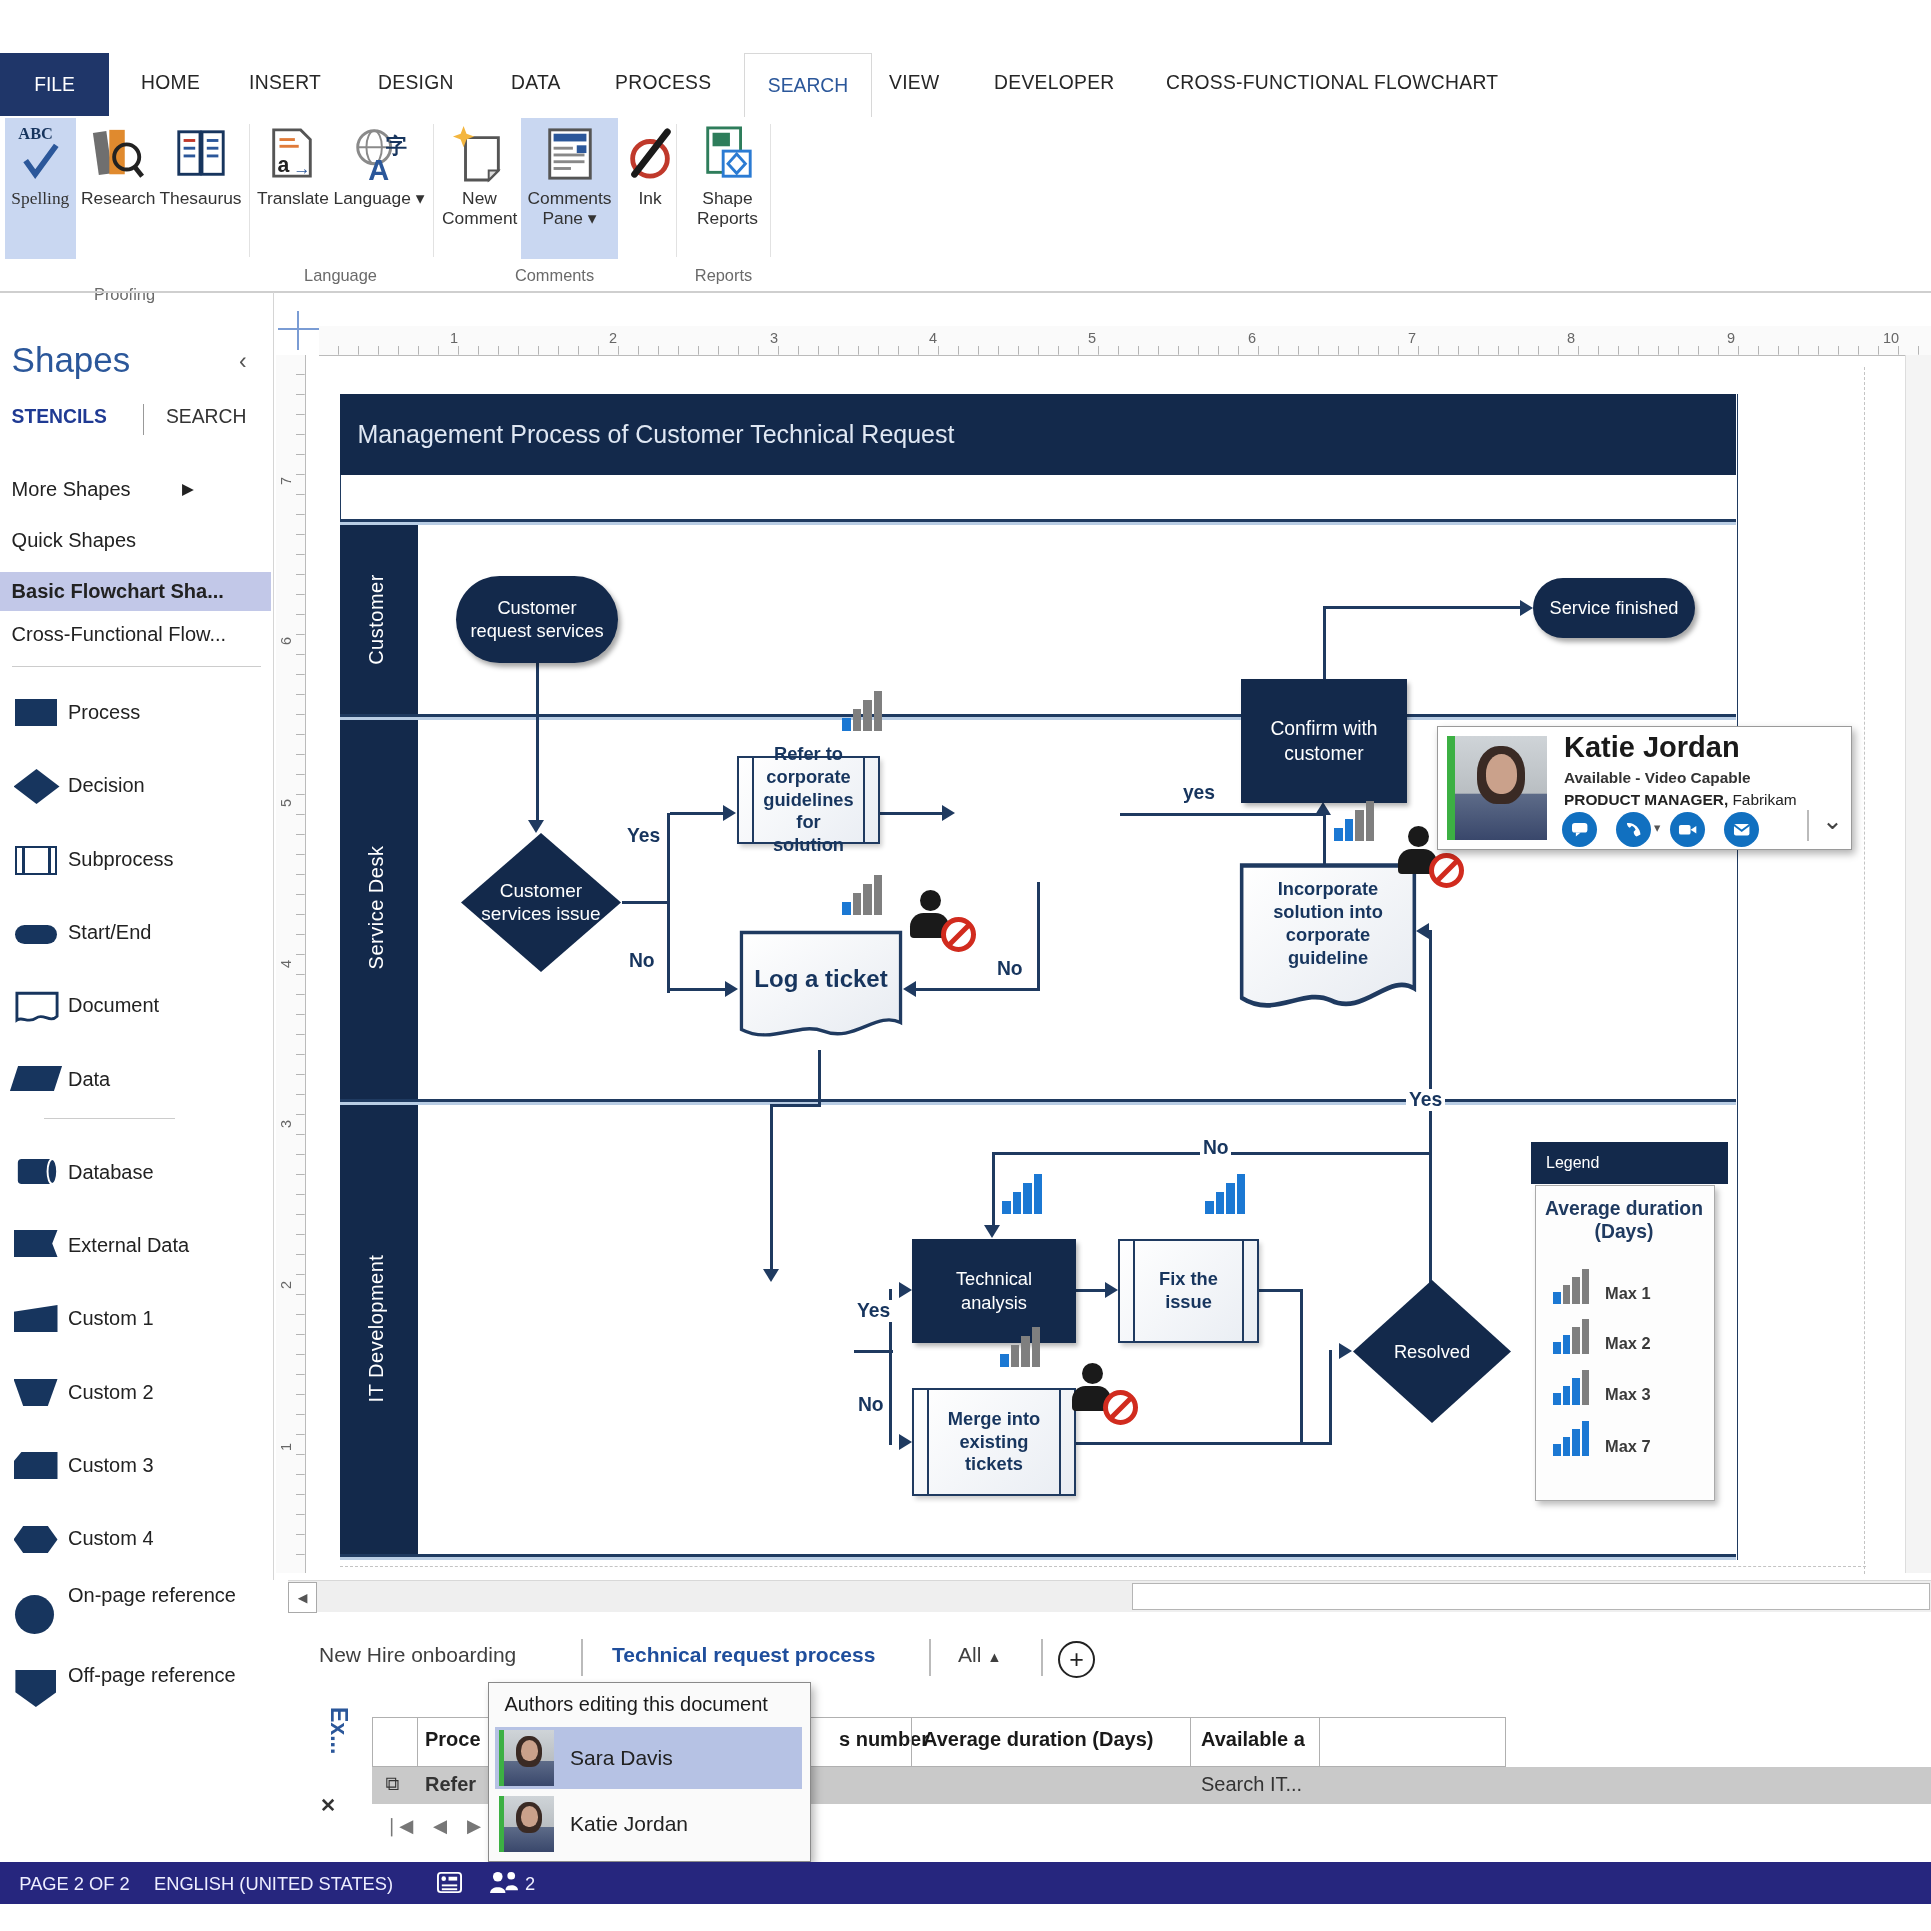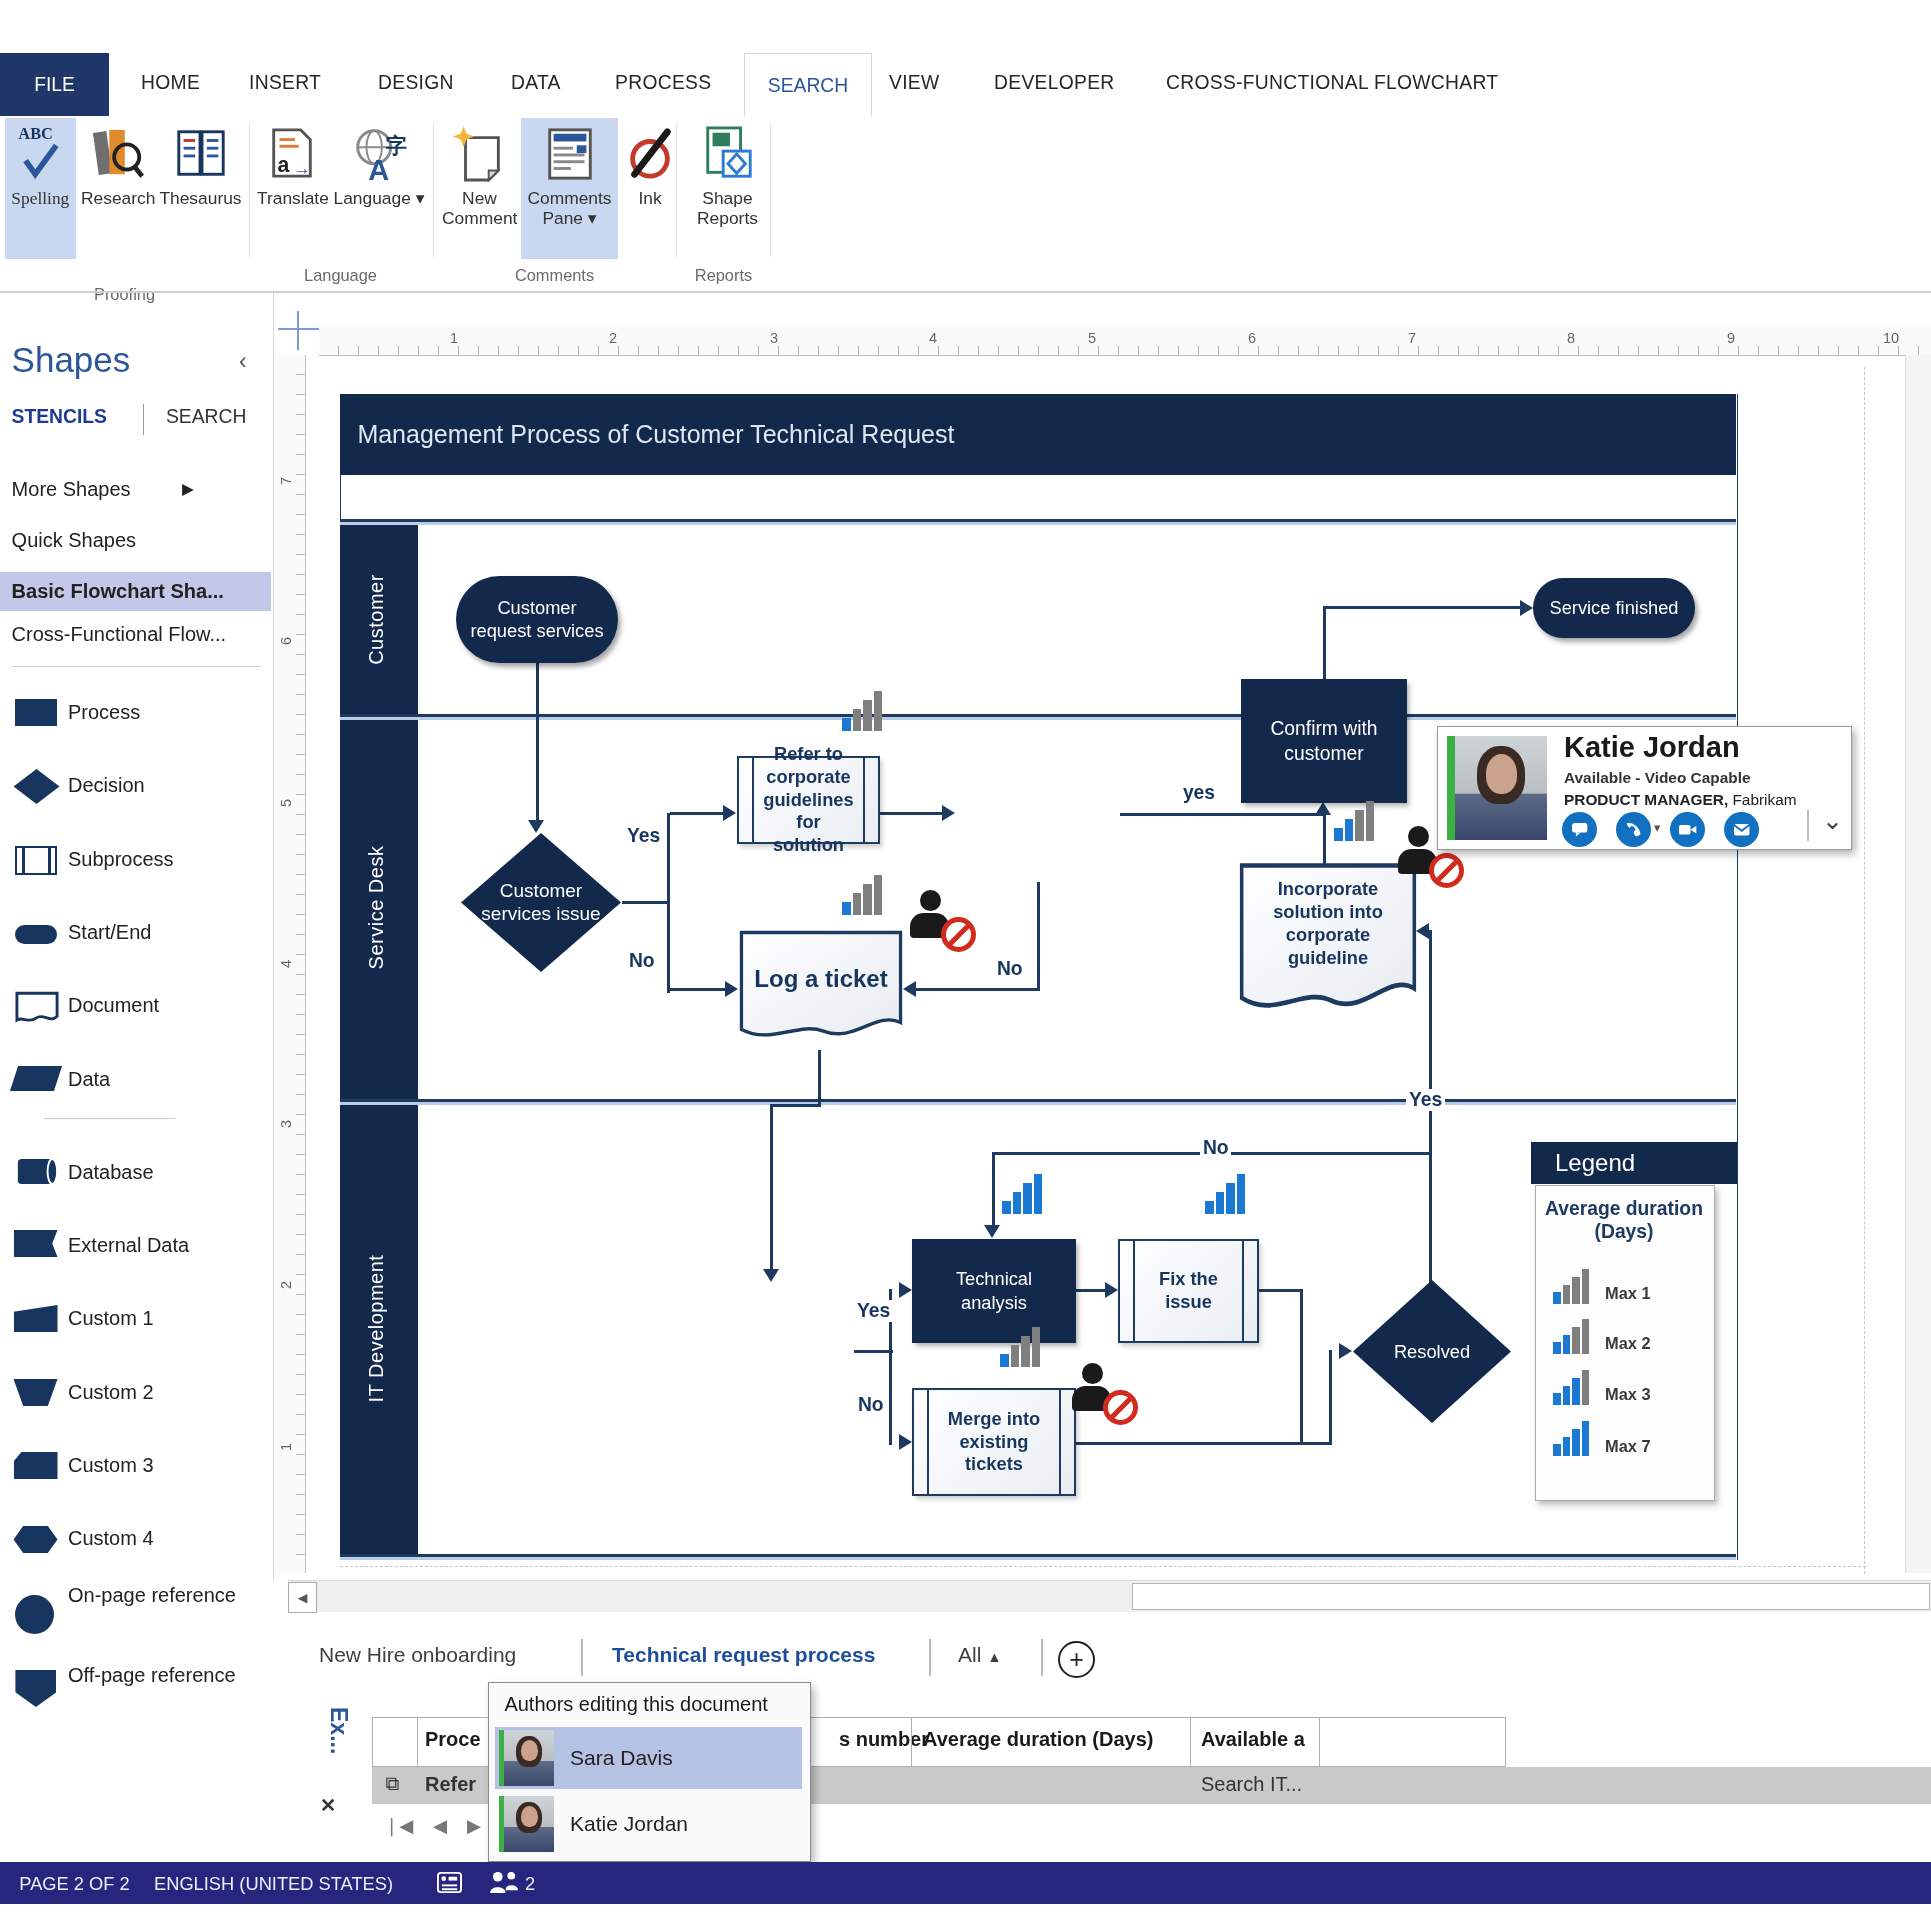--- a/index.html
+++ b/index.html
@@ -55,21 +55,21 @@
   .bars.sm i:nth-child(3){height:27px;} .bars.sm i:nth-child(4){height:35px;}
   .b1 i:nth-child(-n+1){background:#1b78d3;} .b2 i:nth-child(-n+2){background:#1b78d3;}
   .b3 i:nth-child(-n+3){background:#1b78d3;} .b4 i:nth-child(-n+4){background:#1b78d3;}
   
   .pb{width:70px;height:62px;}
   .pb .hd{position:absolute;left:13.5px;top:0;width:21px;height:21px;border-radius:50%;background:#1a1a1a;}
   .pb .bd{position:absolute;left:3.9px;top:23px;width:39px;height:25px;border-radius:13.5px 13.5px 3.9px 3.9px;background:#1a1a1a;}
   .pb .blk{position:absolute;right:0;bottom:0;width:25px;height:25px;border:5.8px solid #d12b1e;border-radius:50%;background:#fff;}
   .pb .blk:after{content:"";position:absolute;left:10.6px;top:-1.9px;width:4.8px;height:29px;background:#d12b1e;transform:rotate(45deg);}
   
-  .leg-h{background:#13294b;color:#fff;font-size:24px;display:flex;align-items:center;padding-left:24px;}
+  .leg-h{background:#13294b;color:#fff;font-size:16px;display:flex;align-items:center;padding-left:15px;}
   .leg-b{background:#fdfdfd;border:1px solid #aaa;box-shadow:2.9px 3.9px 5.8px rgba(0,0,0,.25);}
   .leg-t{font-size:19.3px;font-weight:bold;color:#1f3a60;text-align:center;line-height:1.2;}
   .leg-l{font-size:16.4px;font-weight:bold;color:#3a3a3a;}
   
   .card{background:#fff;border:1.9px solid #9a9a9a;box-shadow:2.9px 3.9px 7.7px rgba(0,0,0,.3);}
   .cbtn{width:35px;height:35px;border-radius:50%;background:#1170c0;display:flex;align-items:center;justify-content:center;}
   .avatar{background:linear-gradient(180deg,#cfd4d8 0%,#b9bec2 55%,#5d6b88 56%,#39476b 100%);overflow:hidden;}
   .avatar:before{content:"";position:absolute;left:24%;top:10%;width:52%;height:56%;border-radius:46% 46% 42% 42%;background:#3a2a24;}
   .avatar:after{content:"";position:absolute;left:33%;top:18%;width:34%;height:38%;border-radius:50% 50% 45% 45%;background:#caa18b;}
   .pgreen{background:#3cb043;}

